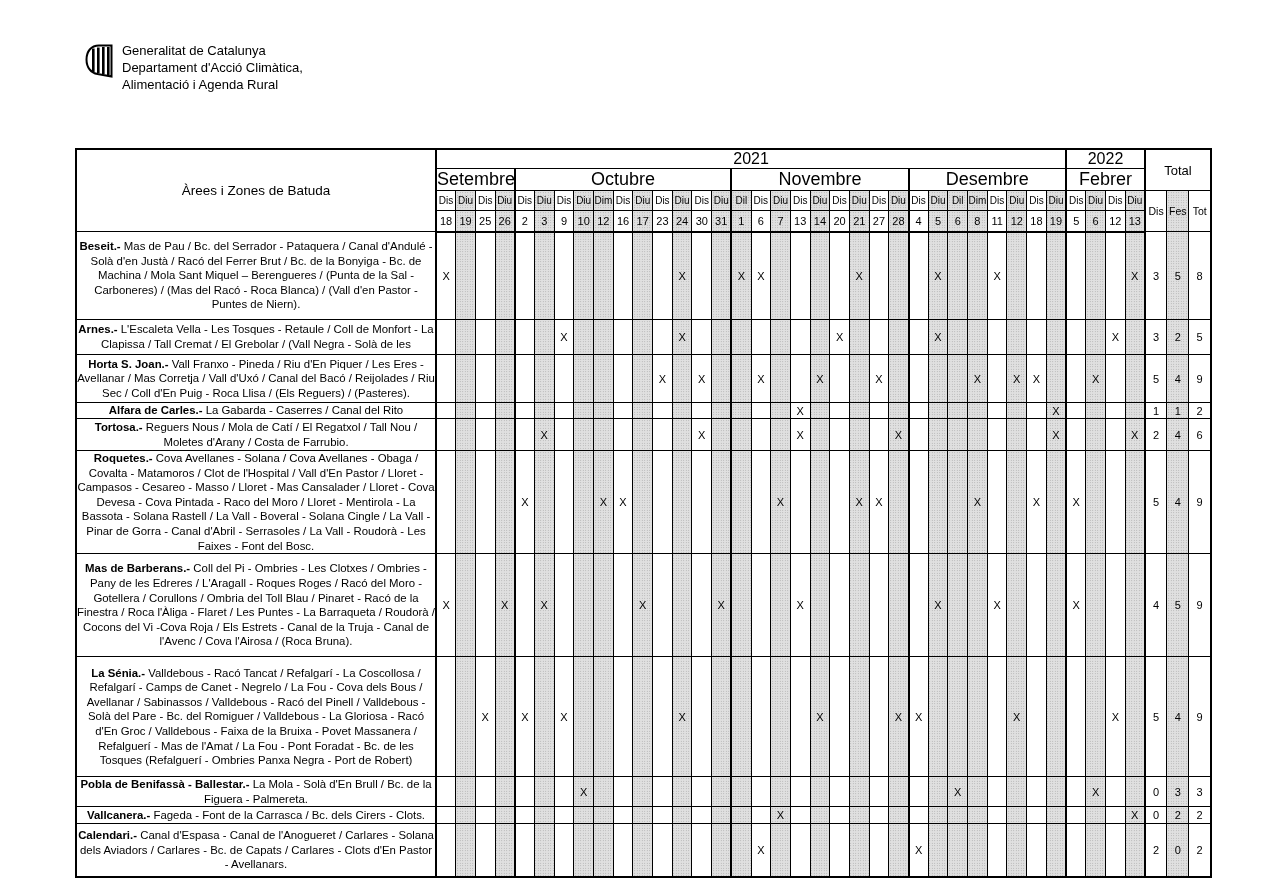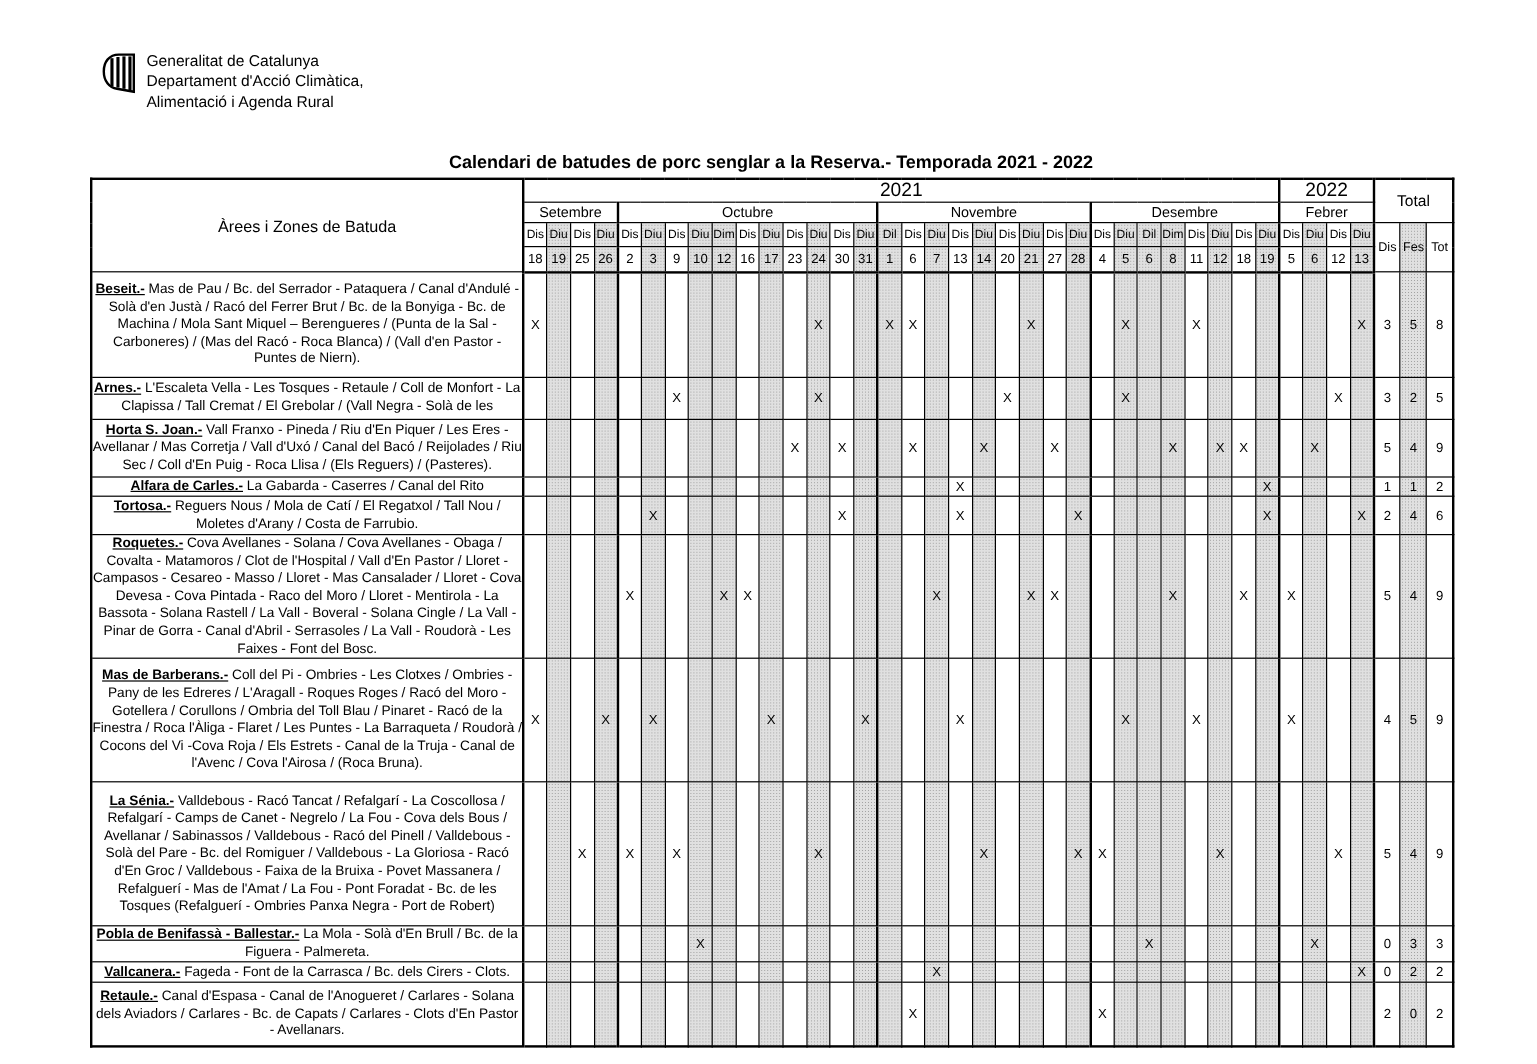--- a/index.html
+++ b/index.html
@@ -17,35 +17,35 @@
          font-size:15px;font-weight:bold;}
 
   
   table.cal{position:absolute;left:75px;top:148px;width:1135px;
             border-collapse:collapse;table-layout:fixed;border:2px solid #000;}
   table.cal td,table.cal th{border:1px solid #000;padding:0;overflow:hidden;
             text-align:center;vertical-align:middle;font-weight:normal;}
   tr.hr1{height:16px;} tr.hr2{height:17px;} tr.hr3{height:20px;} tr.hr4{height:21px;}
   .area-head{font-weight:bold;font-size:13.5px;border-right-width:2px !important;}
   th.year{font-weight:bold;font-size:16px;}
-  th.month{font-weight:bold;font-size:12px;}
+  th.month{font-weight:bold;font-size:18px;}
   th.total-big{font-weight:bold;font-size:13px;border-left-width:2px !important;}
   .dow{font-size:10px;white-space:nowrap;}
   .date{font-size:11px;}
   .tsub{font-size:10.5px;white-space:nowrap;}
   .tval{font-size:11px;}
   .b{font-weight:bold;margin-left:26px;}
   .gs{border-left-width:2px !important;}
   tr.hr4 td{border-bottom-width:2px;}
   .g{background-color:#e0e0e0;
      background-image:radial-gradient(#a3a3a3 0.55px,rgba(0,0,0,0) 0.65px);
      background-size:2.5px 2.5px;}
   td.areatxt{font-size:11.4px;line-height:14.6px;text-align:left;vertical-align:top;
              padding:1px 3px 1px 2px;border-right-width:2px !important;}
-  td.areatxt b{font-weight:bold;text-decoration:underline;}
+  td.areatxt b{font-weight:bold;}
   td.day{font-size:11px;}
 </style>
 </head>
 <body>
 
 <div class="page">
 
   <div class="org">
     <svg class="logo" viewBox="0 0 30 34">
       <path d="M15 1.5 C7 1.5 2.5 7.5 2.5 15.5 c0 8 4.5 13.5 11 14.5 l14 2.5 V1.5 Z" fill="#ffffff" stroke="#000000" stroke-width="2"></path>
@@ -54,21 +54,20 @@
       <rect x="18" y="3" width="2.6" height="27" fill="#000"></rect>
       <rect x="23" y="3" width="2.6" height="28" fill="#000"></rect>
     </svg>
     <div class="org-lines">
       <div class="l1">Generalitat de Catalunya</div>
       <div class="l2">Departament d'Acció Climàtica,</div>
       <div class="l3">Alimentació i Agenda Rural</div>
     </div>
   </div>
 
-  <div class="title">Calendari de batudes de porc senglar a la Reserva.- Temporada 2021 - 2022</div>
 
   <table class="cal">
     <colgroup id="cols">
         <col style="width: 360px;">
         <col style="width: 19.7px;">
         <col style="width: 19.7px;">
         <col style="width: 19.7px;">
         <col style="width: 19.7px;">
         <col style="width: 19.7px;">
         <col style="width: 19.7px;">
@@ -615,21 +614,21 @@
           <td class="day g"></td>
           <td class="day gs"></td>
           <td class="day g"></td>
           <td class="day"></td>
           <td class="day g">X</td>
           <td class="tval gs">0</td>
           <td class="tval g">2</td>
           <td class="tval">2</td>
         </tr>
         <tr style="height: 53px;">
-          <td class="areatxt"><b>Retaule.-</b> Canal d'Espasa - Canal de l'Anogueret / Carlares - Solana dels Aviadors / Carlares - Bc. de Capats / Carlares - Clots d'En Pastor - Avellanars.</td>
+          <td class="areatxt"><b>Calendari.-</b> Canal d'Espasa - Canal de l'Anogueret / Carlares - Solana dels Aviadors / Carlares - Bc. de Capats / Carlares - Clots d'En Pastor - Avellanars.</td>
           <td class="day"></td>
           <td class="day g"></td>
           <td class="day"></td>
           <td class="day g"></td>
           <td class="day gs"></td>
           <td class="day g"></td>
           <td class="day"></td>
           <td class="day g"></td>
           <td class="day g"></td>
           <td class="day"></td>

